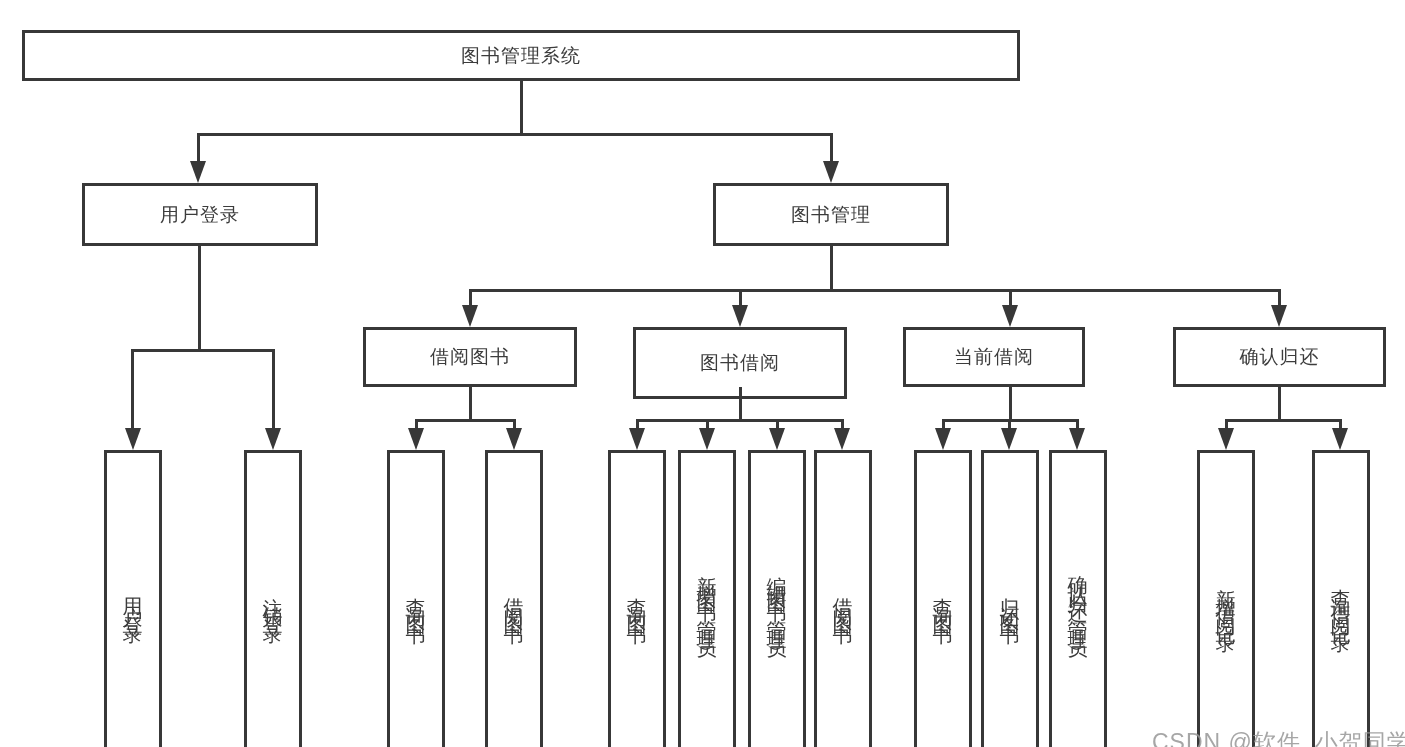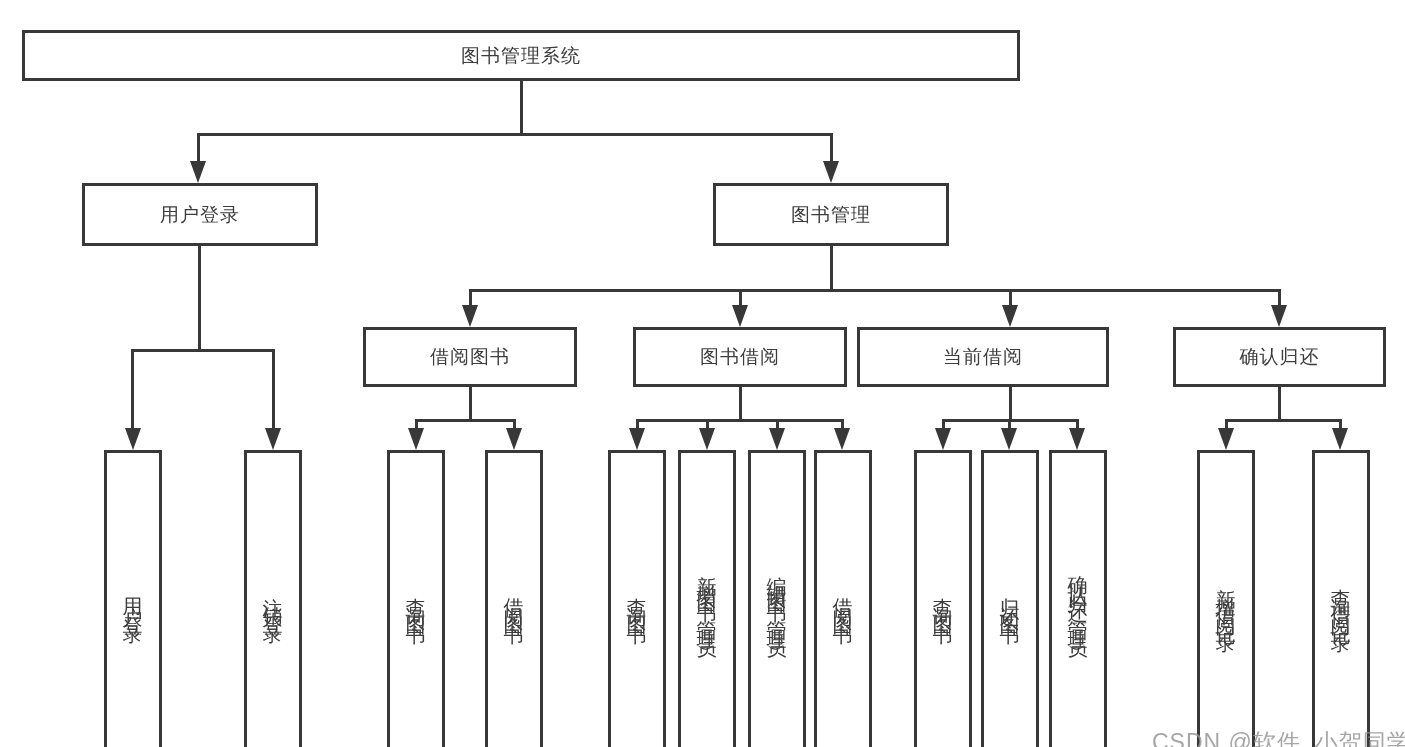--- a/index.html
+++ b/index.html
@@ -68,22 +68,22 @@
     height: 0;
     border-left: 8px solid transparent;
     border-right: 8px solid transparent;
     border-top: 22px solid #383838;
   }
   
   #root-box   { left: 22px;  top: 17px;  width: 998px; height: 51px; }
   #l2-login   { left: 82px;  top: 170px; width: 236px; height: 63px; }
   #l2-mgmt    { left: 713px; top: 170px; width: 236px; height: 63px; text-align: right; }
   #l3-newbook { left: 363px; top: 314px; width: 214px; height: 60px; }
-  #l3-borrow  { left: 633px; top: 314px; width: 214px; height: 60px; }
-  #l3-current { left: 857px; top: 314px; width: 252px; height: 60px; }
+  #l3-borrow  { left: 633px; top: 314px; width: 214px; height: 72px; }
+  #l3-current { left: 903px; top: 314px; width: 182px; height: 60px; }
   #l3-record  { left: 1173px;top: 314px; width: 213px; height: 60px; }
 
   #lf-g1-0 { left: 104px; }
   #lf-g1-1 { left: 244px; }
   #lf-g2-0 { left: 387px; }
   #lf-g2-1 { left: 485px; }
   #lf-g3-0 { left: 608px; }
   #lf-g3-1 { left: 678px; }
   #lf-g3-2 { left: 748px; }
   #lf-g3-3 { left: 814px; }

